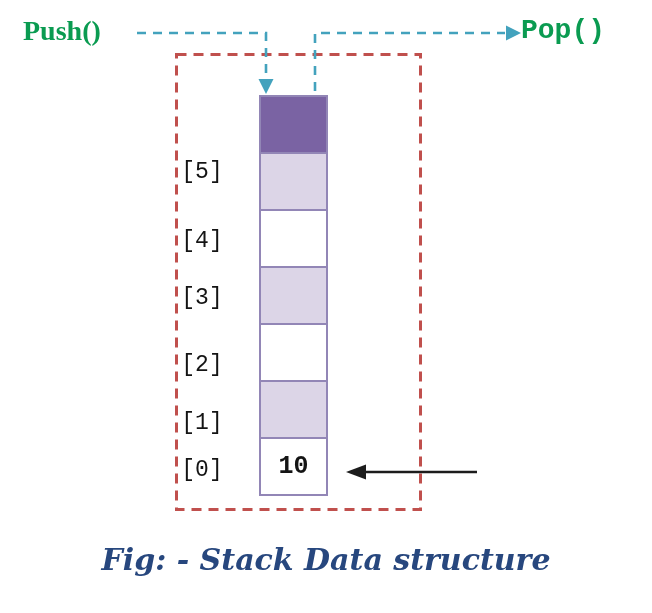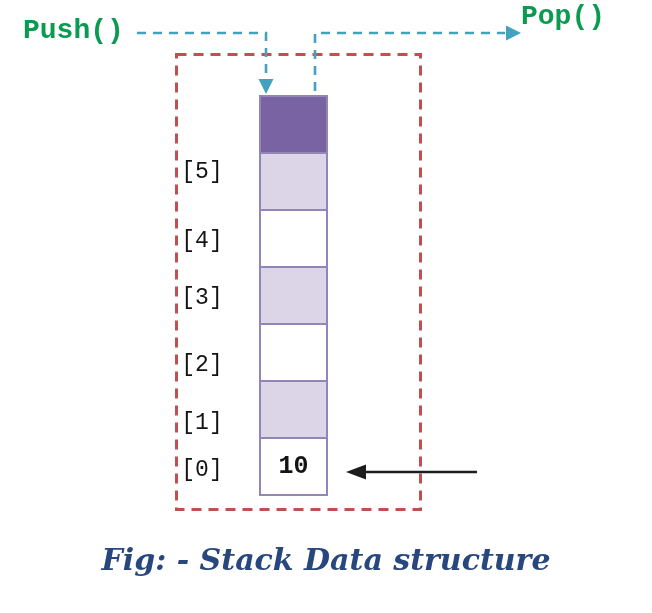--- a/index.html
+++ b/index.html
@@ -27,22 +27,22 @@
     position:absolute;left:0;top:0;width:652px;height:613px;
     pointer-events:none;
   }
   .fn-label{
     position:absolute;
     font:700 28px "Liberation Mono",monospace;
     color:var(--c-green);
     white-space:nowrap;
     letter-spacing:0px;
   }
-  .fn-label.push{left:23px;top:15px;}
-  .fn-label.pop{left:521px;top:1px;}
+  .fn-label.push{left:23px;top:15px;font-family:Liberation Serif, serif;}
+  .fn-label.pop{left:521px;top:15px;}
   .stack{
     position:absolute;left:259px;top:95px;width:69px;
   }
   .cell{
     box-sizing:border-box;
     width:69px;height:59px;
     border:2px solid var(--c-cell_border);
     display:flex;align-items:center;justify-content:center;
   }
   .cell + .cell{margin-top:-2px;}

